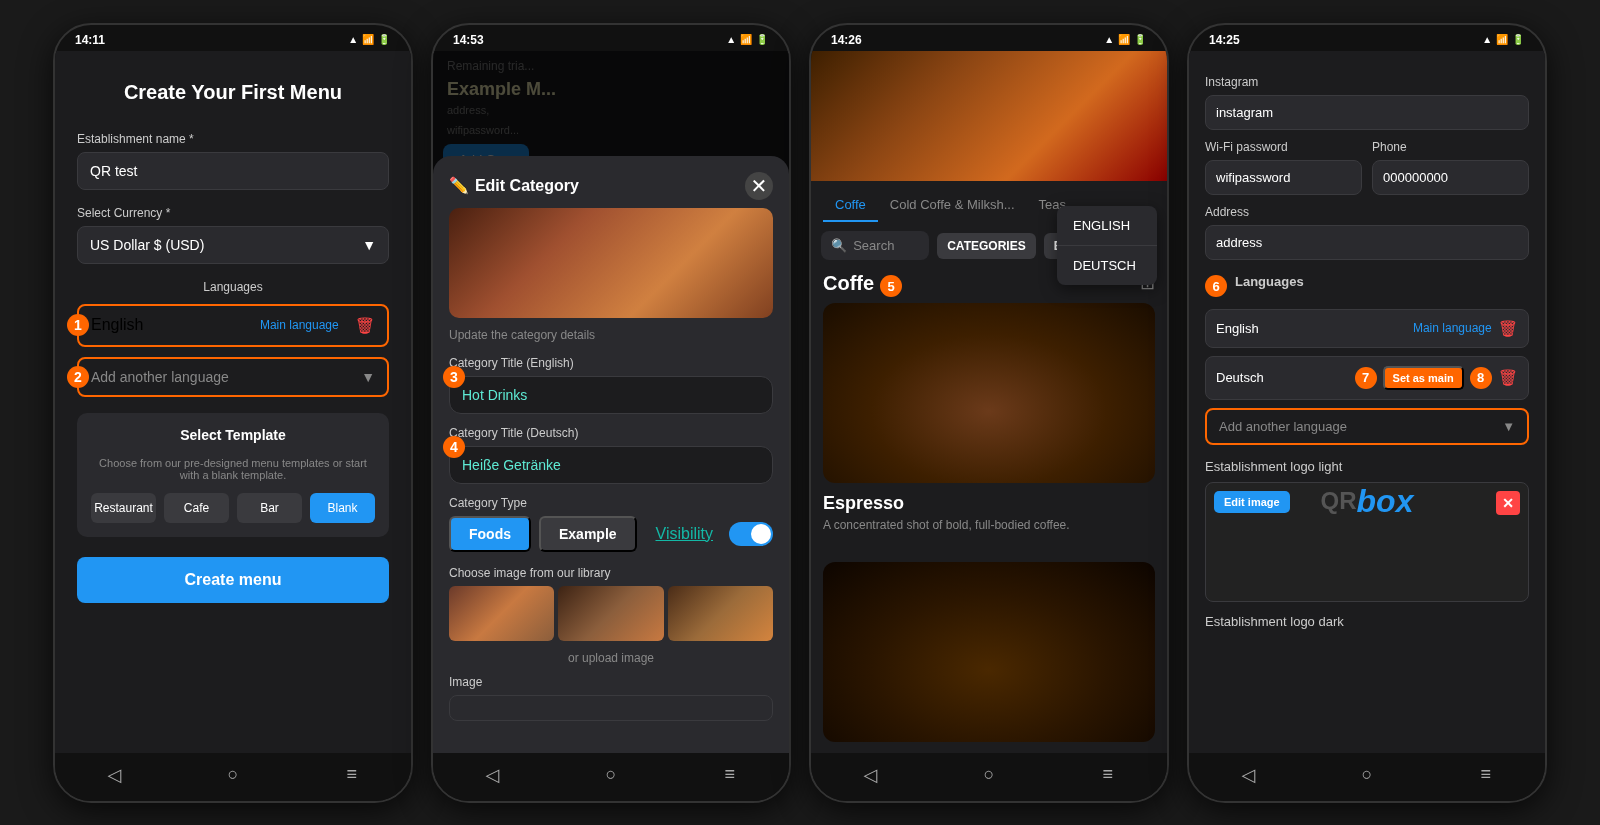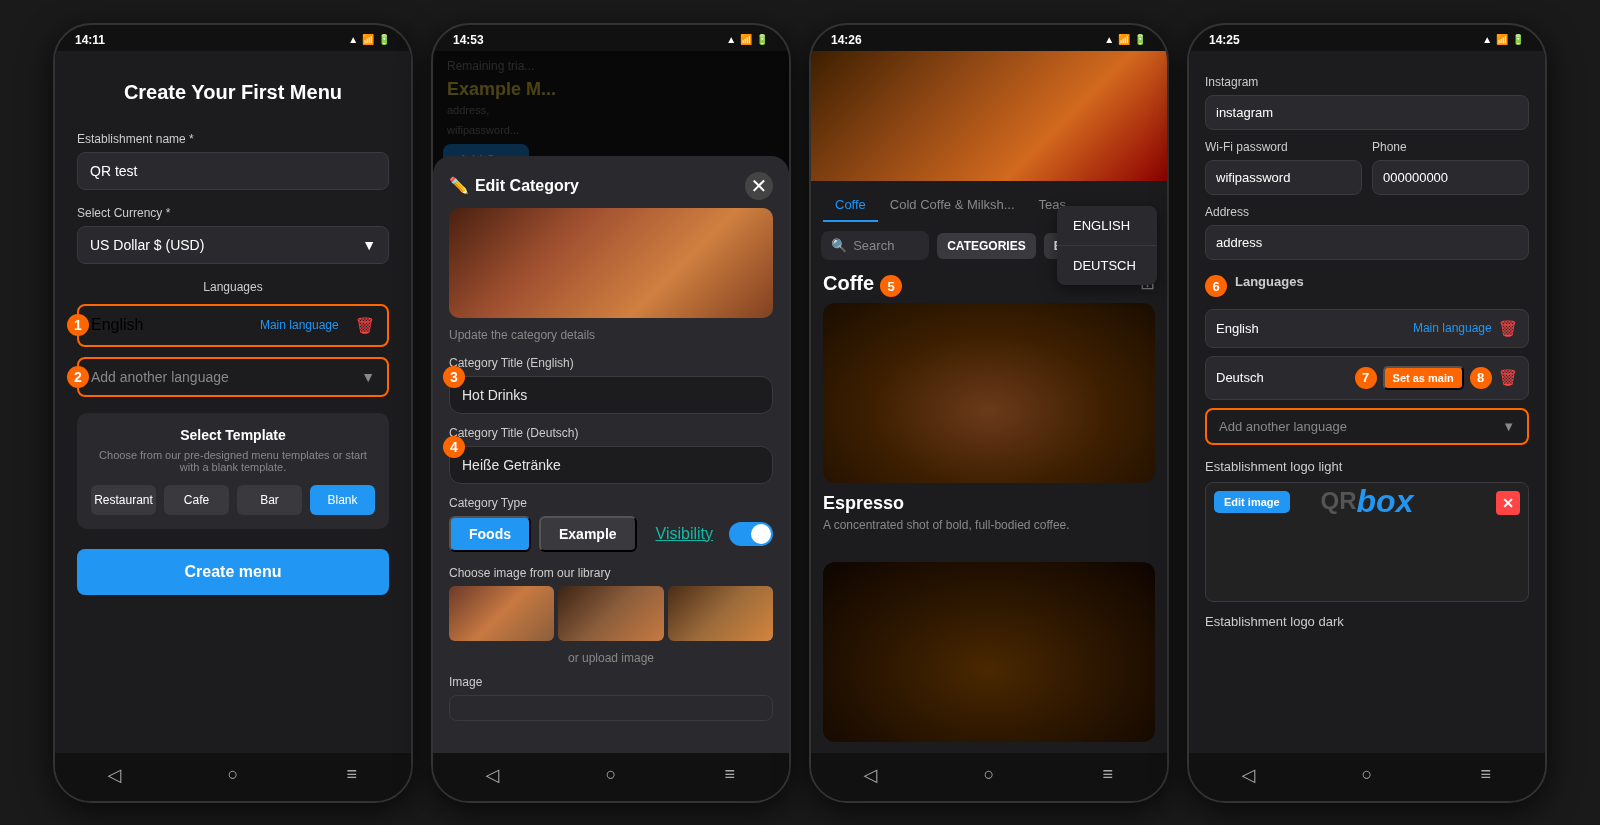--- a/index.html
+++ b/index.html
@@ -163,21 +163,21 @@
       background: #2a2a2e;
       border-radius: 10px;
       padding: 14px;
       margin-bottom: 20px;
     }
     .template-title {
       color: #fff;
       font-size: 14px;
       font-weight: 600;
       text-align: center;
-      margin-bottom: 6px;
+      margin-bottom: 14px;
     }
     .template-desc {
       color: #888;
       font-size: 11px;
       text-align: center;
       margin-bottom: 12px;
     }
     .template-buttons {
       display: flex;
       gap: 8px;
@@ -215,21 +215,21 @@
     .menu-preview-area {
       padding: 8px 10px;
     }
     .menu-preview-header {
       color: #888;
       font-size: 12px;
       margin-bottom: 6px;
       padding: 0 4px;
     }
     .menu-example-title {
-      color: #fde047;
+      color: #fef9c3;
       font-size: 18px;
       font-weight: 700;
       margin-bottom: 4px;
       padding: 0 4px;
     }
     .menu-meta {
       color: #888;
       font-size: 11px;
       padding: 0 4px;
       margin-bottom: 8px;
@@ -315,21 +315,21 @@
       color: #ccc;
       font-size: 12px;
       margin-bottom: 6px;
       display: block;
     }
     .modal-input {
       width: 100%;
       background: #1c1c1e;
       border: 1px solid #3a3a3e;
       border-radius: 12px;
-      color: #e5e5e5;
+      color: #5eead4;
       font-size: 14px;
       padding: 10px 12px;
       margin-bottom: 12px;
     }
     .category-type-row {
       margin-bottom: 14px;
     }
     .type-buttons {
       display: flex;
       gap: 8px;

